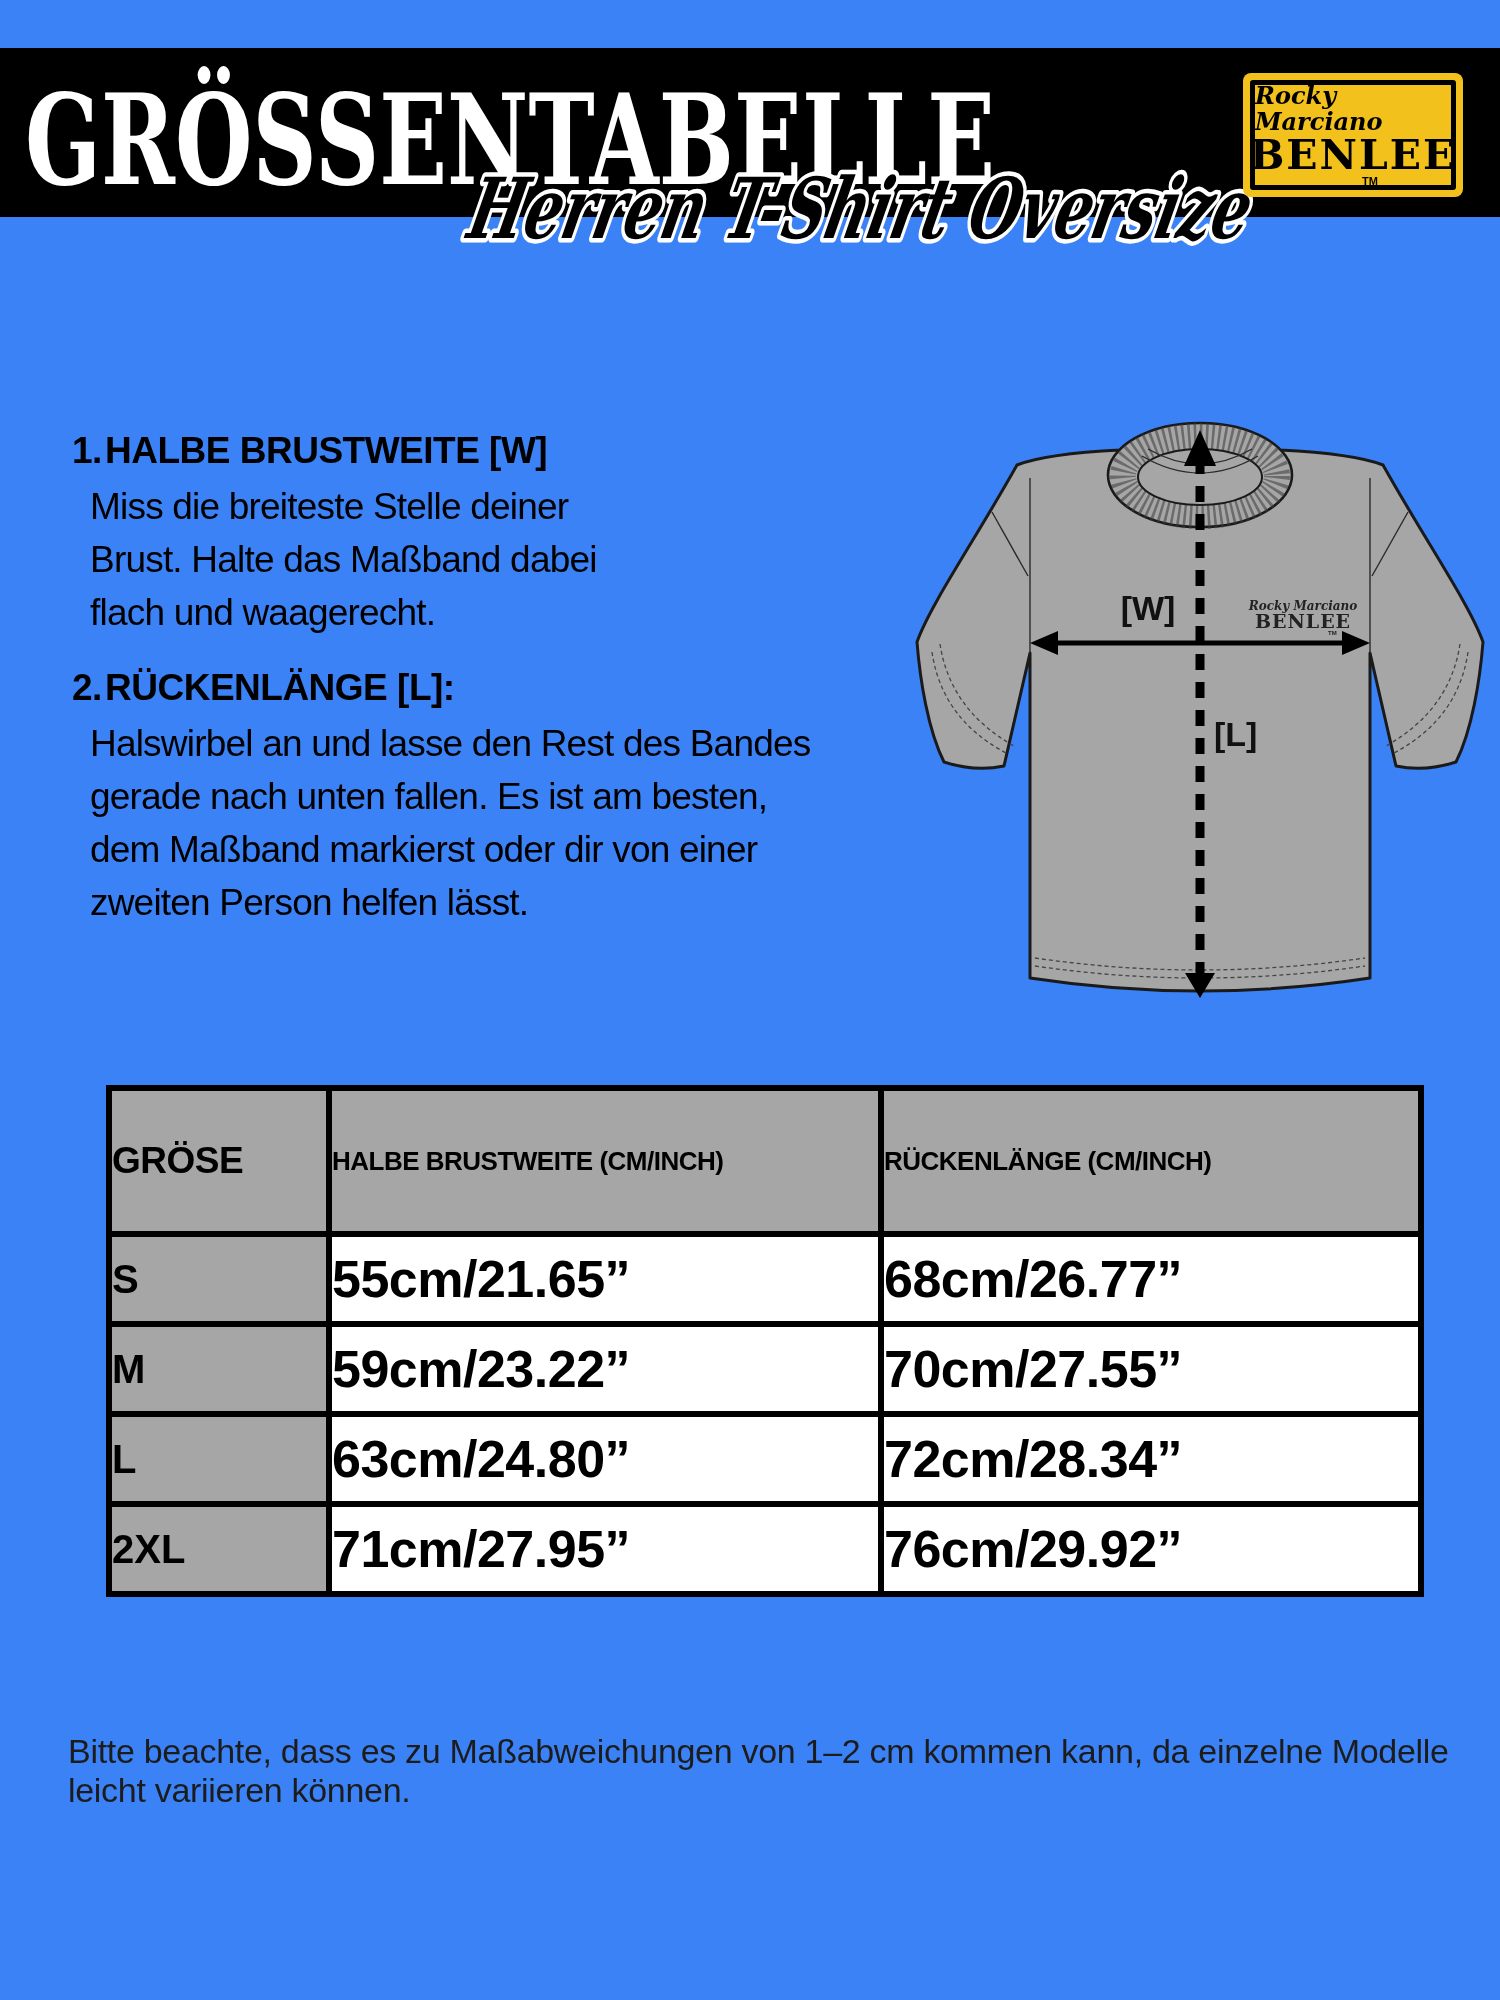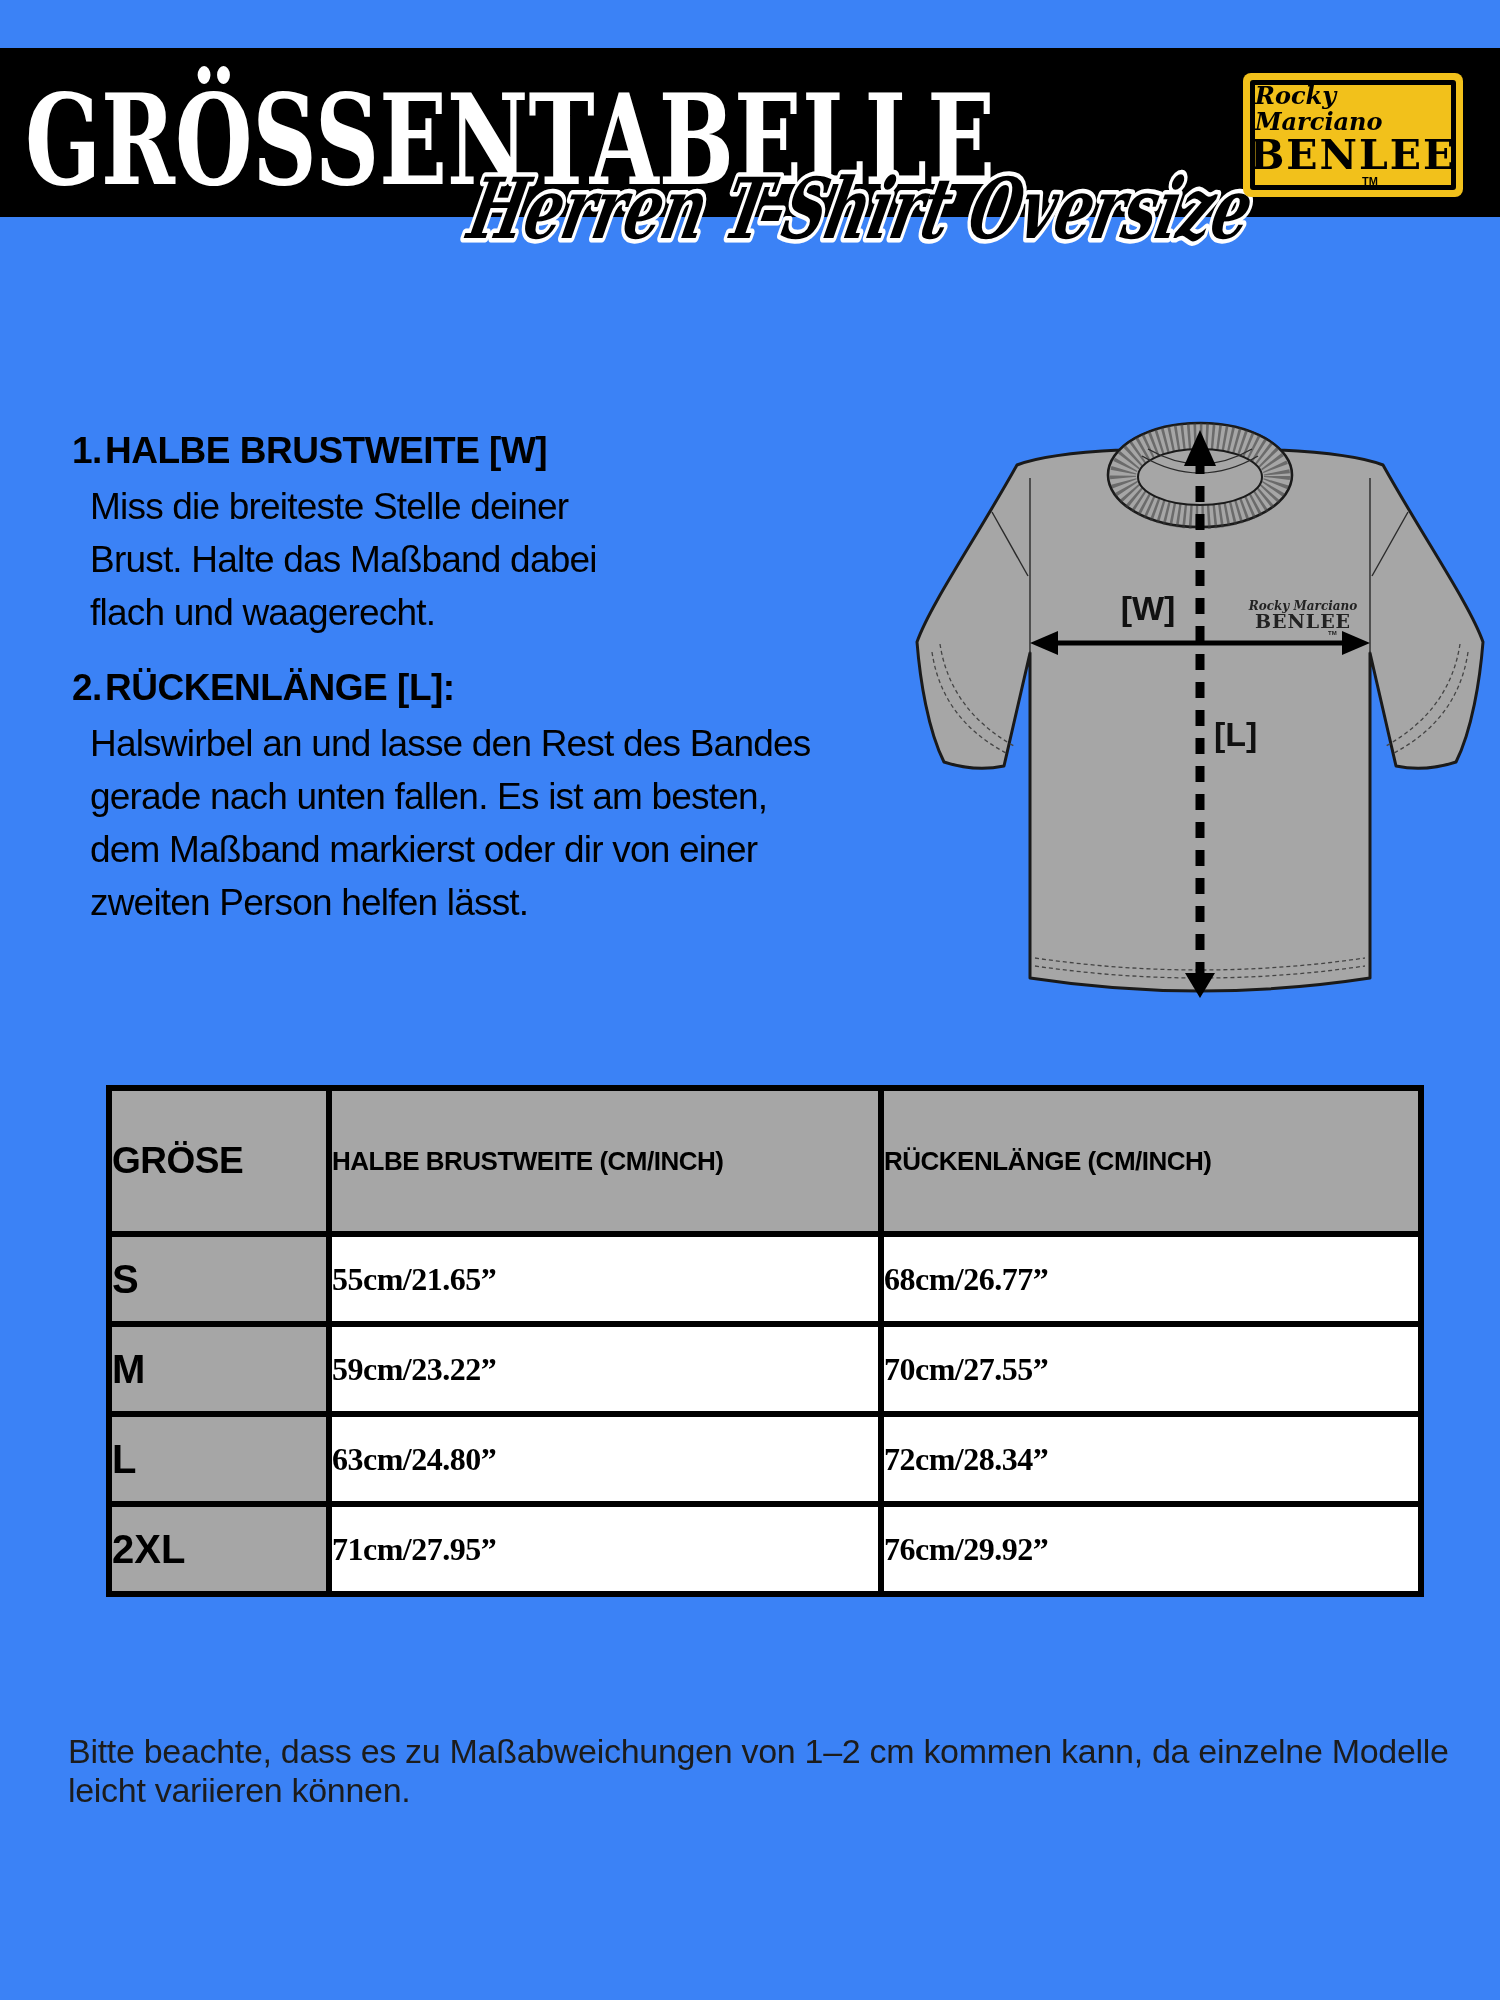--- a/index.html
+++ b/index.html
@@ -43,21 +43,21 @@
   .chest-script{font-family:"DejaVu Serif",serif;font-style:italic;font-weight:bold;font-size:12px;fill:#222;}
   .chest-word{font-family:"DejaVu Serif",serif;font-weight:bold;font-size:19px;letter-spacing:1px;fill:#222;}
   .chest-tm{font-size:6px;font-weight:bold;fill:#222;}
 
   
   .size-table{position:absolute;left:106px;top:1085px;border-collapse:collapse;table-layout:fixed;}
   .size-table td,.size-table th{border:6px solid #000;text-align:left;vertical-align:middle;padding:0;}
   .size-table th{background:#A6A6A6;font-size:26px;font-weight:bold;letter-spacing:-0.5px;height:140px;}
   .size-table th.col-size{font-size:37px;}
   .size-table td.cell-size{background:#A6A6A6;font-weight:bold;font-size:40px;height:84px;}
-  .size-table td.cell-val{background:#ffffff;font-weight:bold;font-size:32px;letter-spacing:-0.5px;height:84px;font-family:Liberation Serif, serif;}
+  .size-table td.cell-val{background:#ffffff;font-weight:bold;font-size:52px;letter-spacing:-0.5px;height:84px;}
 
   
   .footer-note{position:absolute;left:68px;top:1732px;width:1400px;font-size:34px;
                letter-spacing:-0.3px;color:#1c1c1c;}
 </style>
 </head>
 <body>
 
 <div class="page">
 

